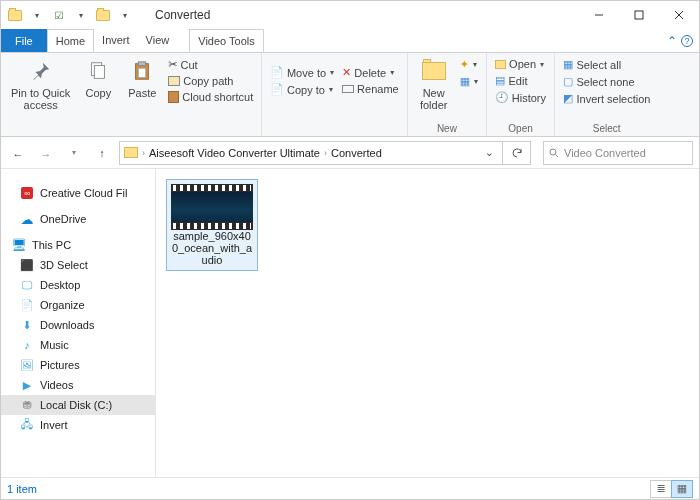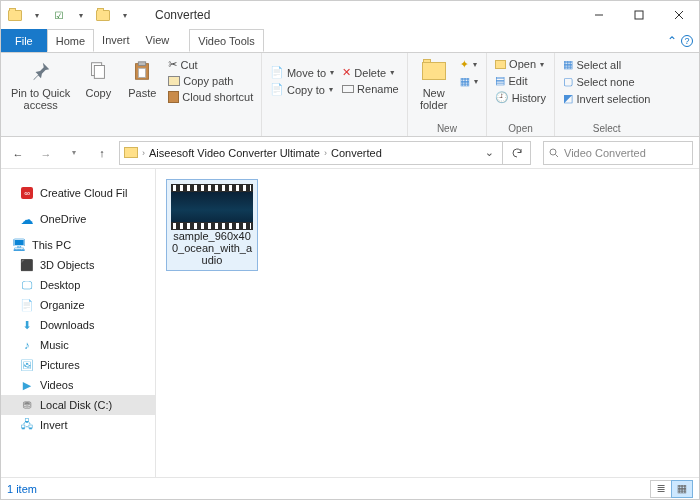--- a/index.html
+++ b/index.html
@@ -332,21 +332,21 @@
           <div class="nav-icn nav-cloud">☁</div>
           <span class="txt">OneDrive</span>
         </div>
       <div style="height:6px;"></div>
       <div class="nav-item root">
           <div class="nav-icn nav-pc">🖥</div>
           <span class="txt">This PC</span>
         </div>
       <div class="nav-item">
           <div class="nav-icn" style="color:#36a3d9;">⬛</div>
-          <span class="txt">3D Objects</span>
+          <span class="txt">3D Select</span>
         </div>
       <div class="nav-item">
           <div class="nav-icn" style="color:#36a3d9;">🖵</div>
           <span class="txt">Desktop</span>
         </div>
       <div class="nav-item">
           <div class="nav-icn" style="color:#36a3d9;">📄</div>
           <span class="txt">Organize</span>
         </div>
       <div class="nav-item">

